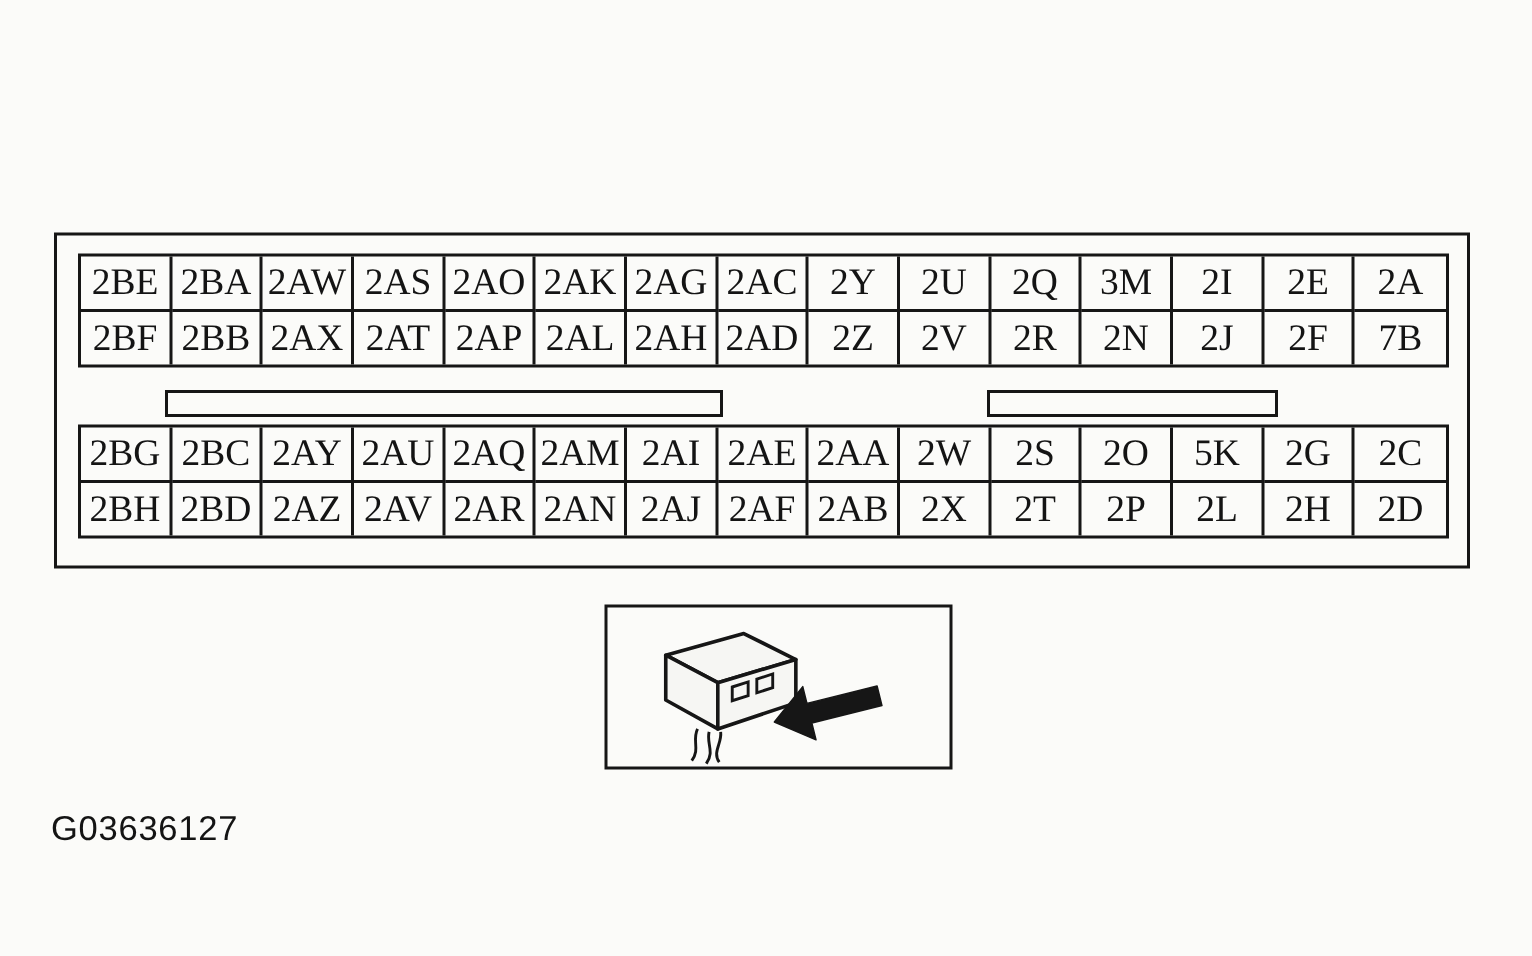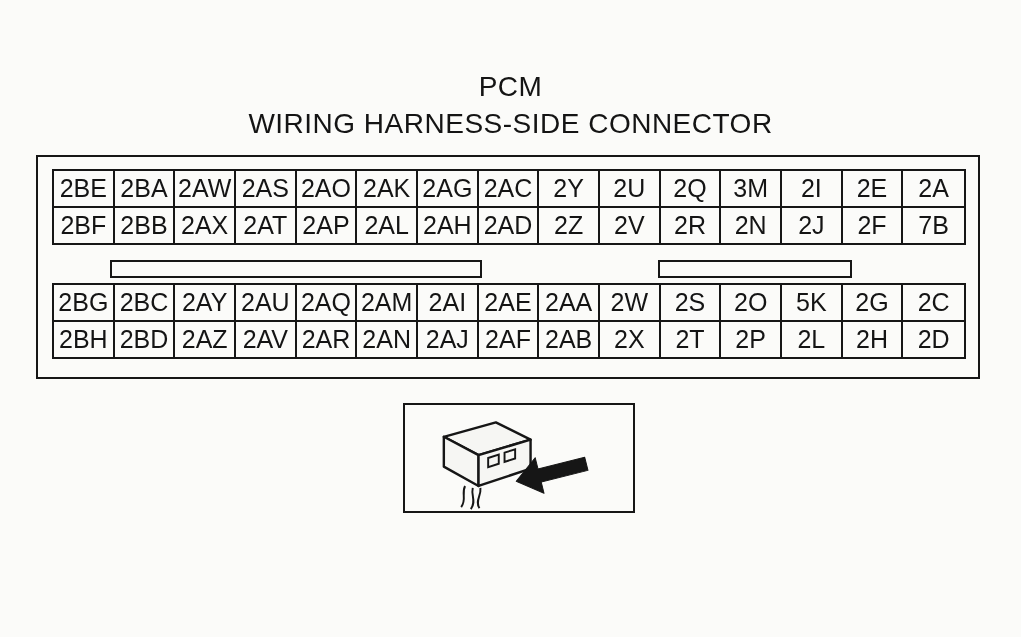--- a/index.html
+++ b/index.html
@@ -36,20 +36,21 @@
     background: transparent;
   }
 
   .pin-grid {
     position: absolute;
     left: 14px;
     right: 12px;
     display: grid;
     grid-template-columns: repeat(15, 1fr);
     border: 2px solid #161616;
+    font-family: Liberation Serif, serif;
   }
   .pin-grid.top { top: 12px; }
   .pin-grid.bottom { top: 126px; }
 
   .pin-cell {
     height: 35px;
     display: flex;
     align-items: center;
     justify-content: center;
     font-size: 25px;
@@ -88,24 +89,20 @@
     top: 539px;
     font-size: 23px;
     letter-spacing: 0.5px;
   }
 </style>
 </head>
 <body>
 
 <div class="page">
 
-  <div class="title">
-    <div>PCM</div>
-    <div>WIRING HARNESS-SIDE CONNECTOR</div>
-  </div>
 
   <div class="connector-box">
     <div class="pin-grid top" id="grid-top">
         <div class="pin-cell">2BE</div>
         <div class="pin-cell">2BA</div>
         <div class="pin-cell">2AW</div>
         <div class="pin-cell">2AS</div>
         <div class="pin-cell">2AO</div>
         <div class="pin-cell">2AK</div>
         <div class="pin-cell">2AG</div>
@@ -185,14 +182,15 @@
         <path d="M68,86 C66,94 72,100 66,108"></path>
         <path d="M76,86 C77,94 70,100 75,107"></path>
       </g>
 
       <g transform="rotate(-14 150 70)">
         <polygon points="112,70 137,51 137,63 187,63 187,77 137,77 137,89" fill="#161616" stroke="#161616" stroke-linejoin="round"></polygon>
       </g>
     </svg>
   </div>
 
+  <div class="figure-id">G03636127</div>
 
 </div>
 
 </body></html>

